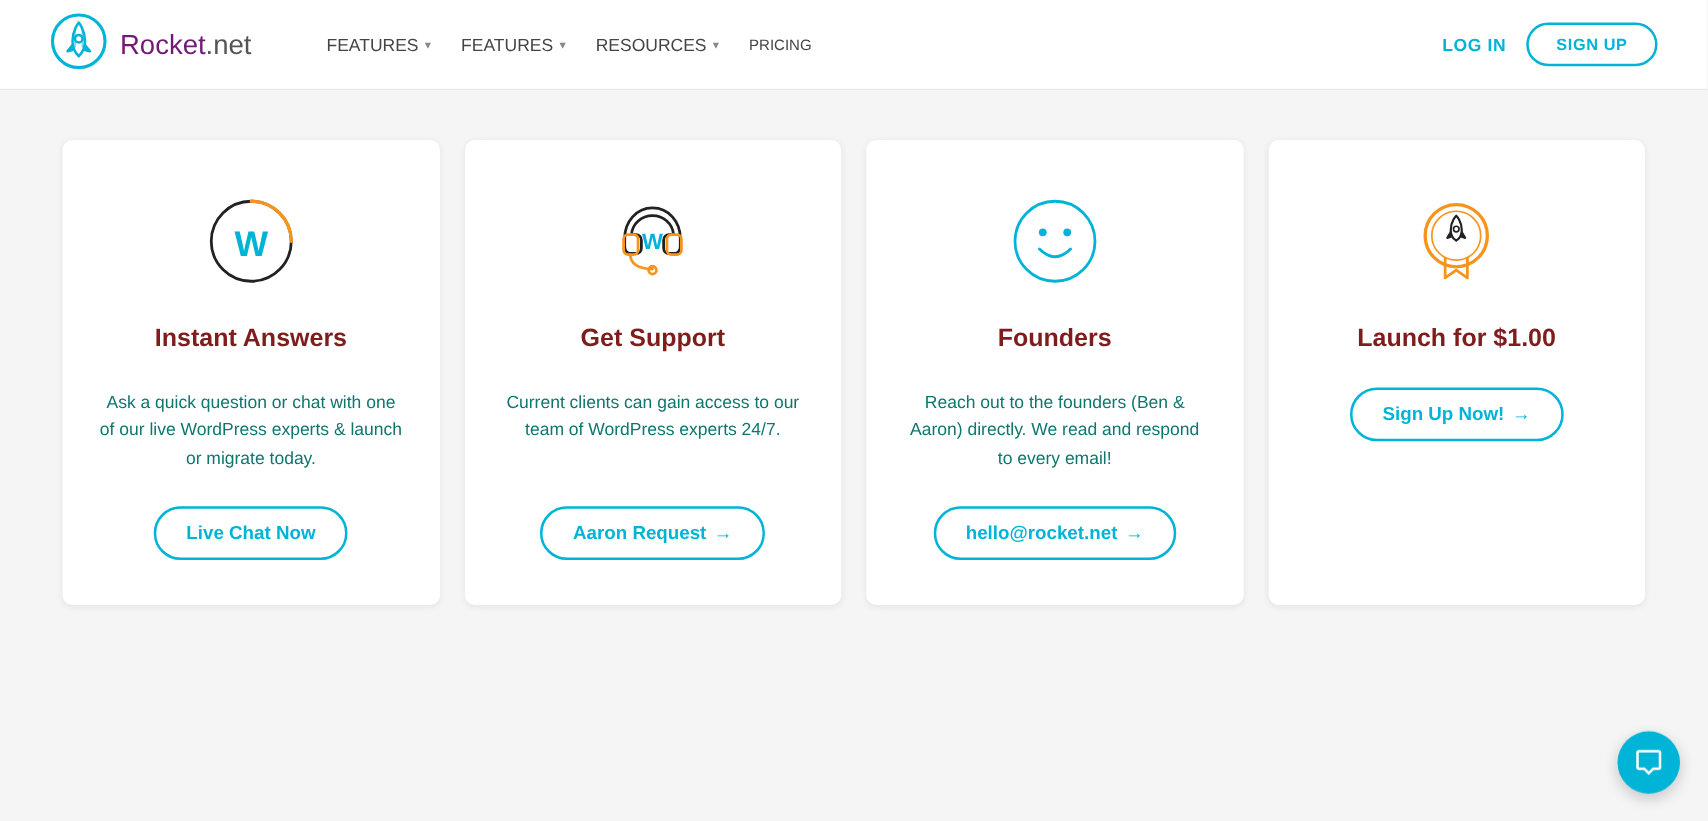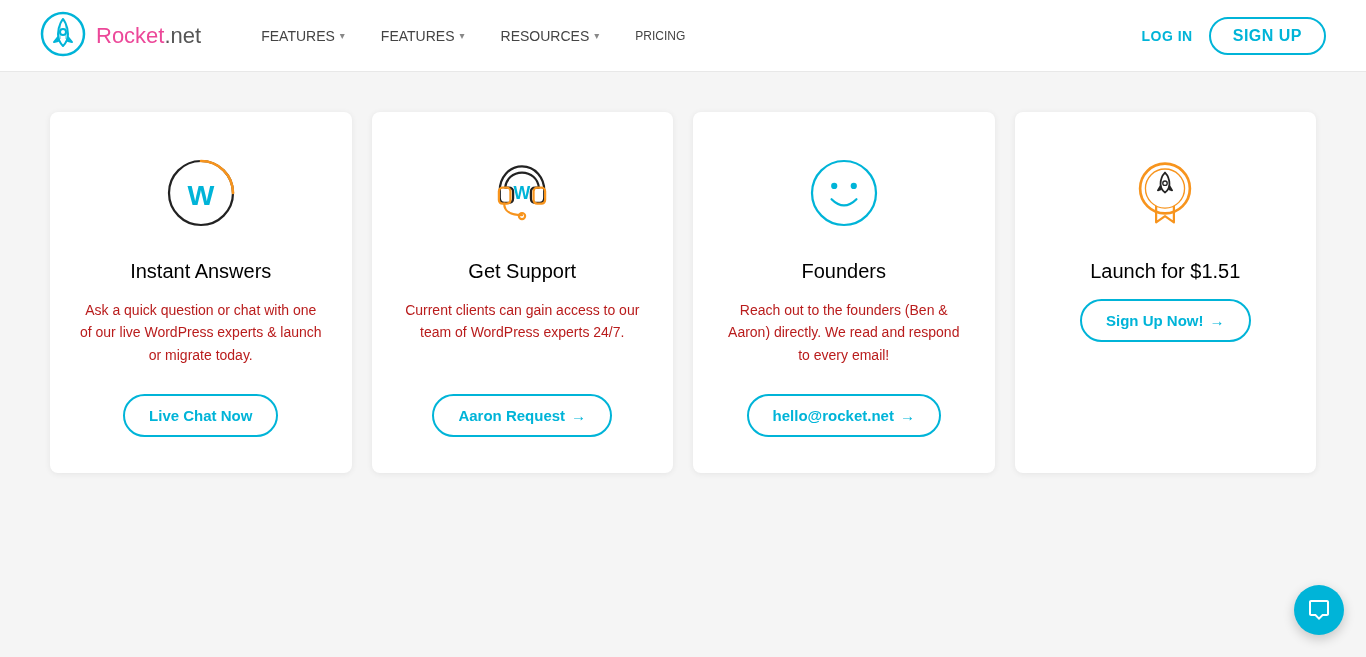--- a/index.html
+++ b/index.html
@@ -18,26 +18,26 @@
     }
     .logo-wrap {
       display: flex;
       align-items: center;
       gap: 10px;
       margin-right: 60px;
       text-decoration: none;
     }
     .logo-icon svg { width: 46px; height: 46px; }
     .logo-text { font-size: 22px; font-weight: 700; color: #222; }
-    .logo-text span { font-weight: 300; color: #ec4899; }
+    .logo-text span { font-weight: 300; color: #701a75; }
 
     nav {
       display: flex;
       align-items: center;
-      gap: 36px;
+      gap: 24px;
       flex: 1;
     }
     .nav-item {
       display: flex;
       align-items: center;
       gap: 5px;
       font-size: 14px;
       font-weight: 500;
       color: #444;
       cursor: pointer;
@@ -55,21 +55,21 @@
     .btn-login {
       font-size: 14px;
       font-weight: 600;
       color: #00b4d8;
       background: none;
       border: none;
       cursor: pointer;
       letter-spacing: 0.5px;
     }
     .btn-signup {
-      font-size: 16px;
+      font-size: 13px;
       font-weight: 700;
       color: #00b4d8;
       background: #fff;
       border: 2px solid #00b4d8;
       border-radius: 22px;
       padding: 8px 22px;
       cursor: pointer;
       letter-spacing: 0.5px;
     }
 
@@ -103,29 +103,29 @@
       width: 90px;
       height: 90px;
       margin-bottom: 22px;
       display: flex;
       align-items: center;
       justify-content: center;
     }
 
     .card-title {
       font-size: 20px;
-      font-weight: 400;
-      color: #000000;
-      margin-bottom: 16px;
+      font-weight: 700;
+      color: #7f1d1d;
+      margin-bottom: 27px;
     }
 
     .card-desc {
       font-size: 14px;
       line-height: 1.6;
-      color: #b91c1c;
+      color: #0f766e;
       margin-bottom: 28px;
       flex: 1;
     }
 
     .card-btn {
       border: 2px solid #00b4d8;
       border-radius: 26px;
       padding: 11px 24px;
       font-size: 15px;
       font-weight: 600;
@@ -284,21 +284,21 @@
           <circle cx="45" cy="40" r="28" fill="none" stroke="#f7941d" stroke-width="3"></circle>
 
           <circle cx="45" cy="40" r="22" fill="#fff" stroke="#f7941d" stroke-width="1.5"></circle>
 
           <path d="M45 22 C45 22 50 27 50 35 C50 39.5 48 42.5 45 44.5 C42 42.5 40 39.5 40 35 C40 27 45 22 45 22Z" fill="none" stroke="#222" stroke-width="2" stroke-linejoin="round"></path>
           <path d="M40 37 L37 42 L40 41Z" fill="none" stroke="#222" stroke-width="2" stroke-linejoin="round"></path>
           <path d="M50 37 L53 42 L50 41Z" fill="none" stroke="#222" stroke-width="2" stroke-linejoin="round"></path>
           <circle cx="45" cy="34" r="2.5" fill="none" stroke="#222" stroke-width="1.5"></circle>
         </svg>
       </div>
-      <h3 class="card-title">Launch for $1.51</h3>
+      <h3 class="card-title">Launch for $1.00</h3>
       <button class="card-btn">
         <span>Sign Up Now!</span>
         <span>→</span>
       </button>
     </div>
 
   </div>
 </main>
 
 <div class="chat-bubble">

